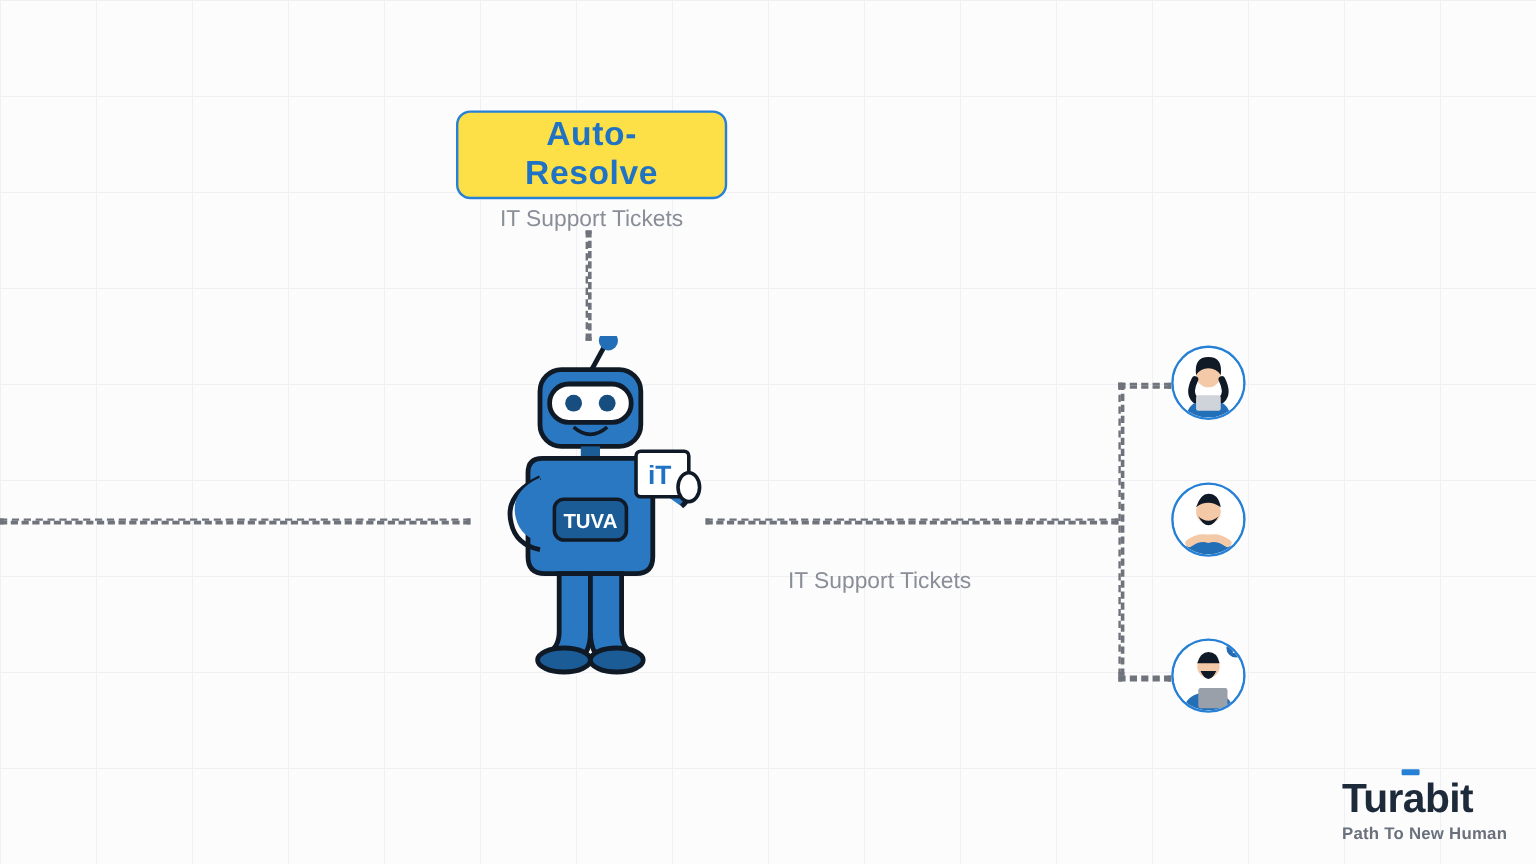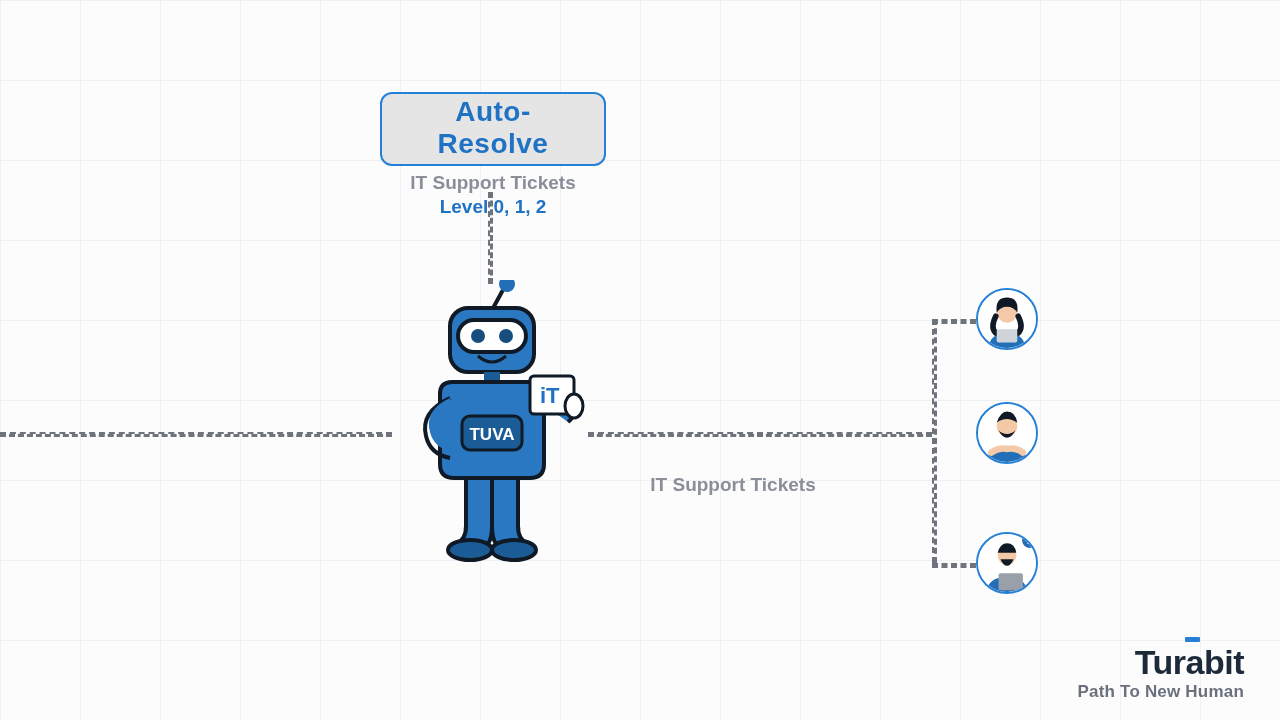--- a/index.html
+++ b/index.html
@@ -1,59 +1,58 @@
 <!DOCTYPE html>
 <html><head>
 <meta charset="utf-8">
 <style>
   *{box-sizing:border-box;margin:0;padding:0}
   body{width:1280px;height:720px;position:relative;font-family:"Segoe UI",Arial,sans-serif;background:#fcfcfd;overflow:hidden}
   
   .grid{position:absolute;inset:0;background-image:linear-gradient(to right,#eef0f3 1px,transparent 1px),linear-gradient(to bottom,#eef0f3 1px,transparent 1px);background-size:80px 80px;pointer-events:none}
   
   .callout{position:absolute;text-align:center}
-  .title-box{display:inline-block;border:2px solid #2680d6;border-radius:12px;padding:2px 18px 4px;color:#1f72c4;font-size:28px;font-weight:700;letter-spacing:.5px;background:#e5e5e5}
-  .sub1{color:#8a8e98;font-size:19px;font-weight:700;margin-top:6px}
+  .title-box{display:inline-block;border:2px solid #2680d6;border-radius:12px;padding:2px 18px 4px;color:#1f72c4;font-size:28px;font-weight:700;letter-spacing:.5px;background:#fde047}
+  .sub1{color:#8a8e98;font-size:19px;font-weight:400;margin-top:6px}
   .sub2{color:#1f72c4;font-size:19px;font-weight:700;margin-top:2px}
   
   .dash{position:absolute;border-color:#6f737b;border-style:dashed}
   .dash-h{border-top-width:2px;border-top-style:dashed;border-top-color:#6f737b;height:0}
   .dash-v{border-left-width:2px;border-left-style:dashed;border-left-color:#6f737b;width:0}
   
   .robot{position:absolute;left:392px;top:280px;width:200px;height:290px}
   .robot svg{width:100%;height:100%;display:block}
   
   .avatar{position:absolute;width:62px;height:62px;border-radius:50%;border:2px solid #2680d6;background:#fff;display:flex;align-items:center;justify-content:center;overflow:hidden}
   .avatar svg{width:100%;height:100%}
   .badge{position:absolute;top:-4px;right:-4px;width:20px;height:20px;border-radius:50%;background:#246bb3;color:#fff;display:flex;align-items:center;justify-content:center;font-size:12px;font-weight:700;border:2px solid #fff}
   
-  .logo{position:absolute;right:36px;bottom:18px;text-align:right}
+  .logo{position:absolute;right:24px;bottom:18px;text-align:left}
   .logo-name{font-size:34px;font-weight:800;color:#1c2a3a;letter-spacing:-.5px;line-height:1}
   .logo-name .hat{position:relative}
   .logo-name .hat::before{content:"";position:absolute;left:-1px;top:-6px;width:15px;height:5px;background:#2680d6;border-radius:1px}
-  .logo-tag{font-size:17px;color:#6a717d;font-weight:600;margin-top:3px;letter-spacing:.2px}
+  .logo-tag{font-size:14px;color:#6a717d;font-weight:600;margin-top:3px;letter-spacing:.2px}
 </style>
 </head>
 <body>
 
 <div class="grid"></div>
 
 <div class="dash dash-h" style="left:0;top:432px;width:392px"></div>
 <div class="dash dash-h" style="left:588px;top:432px;width:344px"></div>
 
 <div class="dash dash-v" style="left:488px;top:192px;height:92px"></div>
 
 <div class="dash dash-v" style="left:932px;top:319px;height:244px"></div>
 <div class="dash dash-h" style="left:932px;top:319px;width:44px"></div>
 <div class="dash dash-h" style="left:932px;top:563px;width:44px"></div>
 
 <div class="callout" style="left:380px;top:92px;width:226px">
   <div class="title-box">Auto-Resolve</div>
   <div class="sub1">IT Support Tickets</div>
-  <div class="sub2">Level 0, 1, 2</div>
 </div>
 
 <div class="callout" style="left:620px;top:468px;width:226px">
   <div class="sub1">IT Support Tickets</div>
 </div>
 
 <div class="robot">
   <svg viewBox="0 0 200 290">
 
     <line x1="100" y1="30" x2="112" y2="8" stroke="#0f1a26" stroke-width="4"></line>

